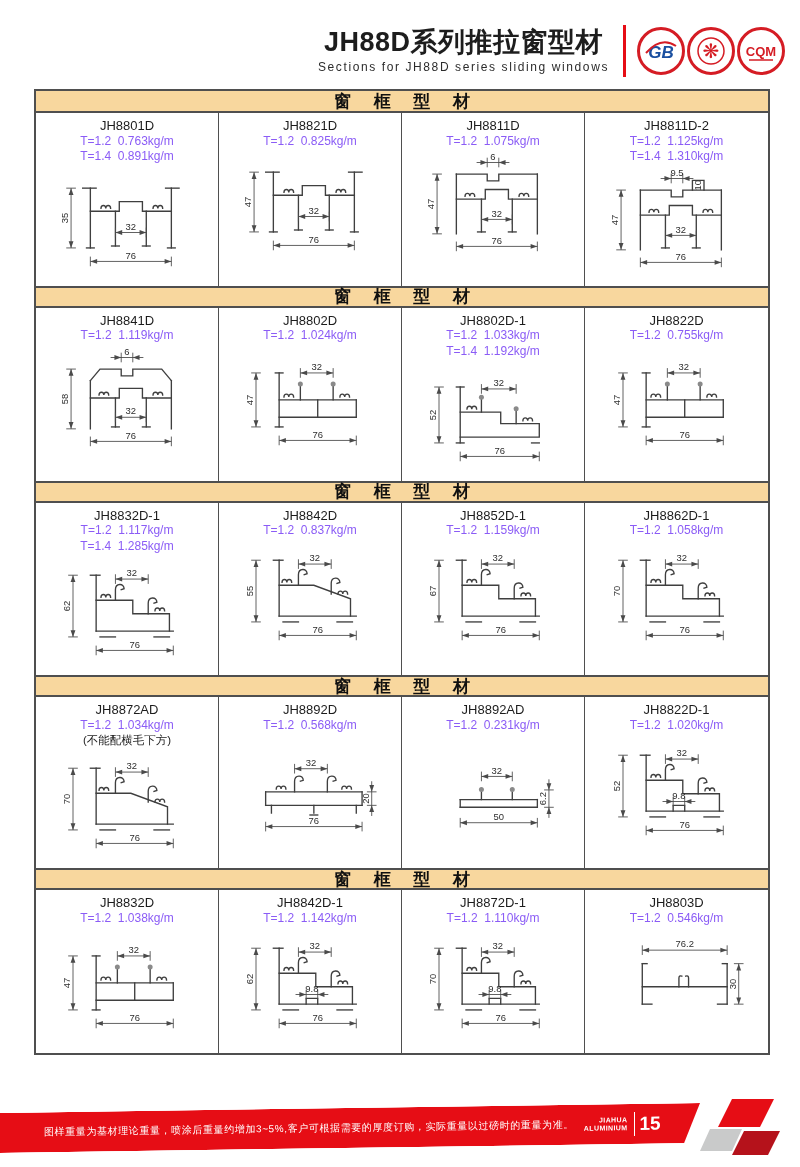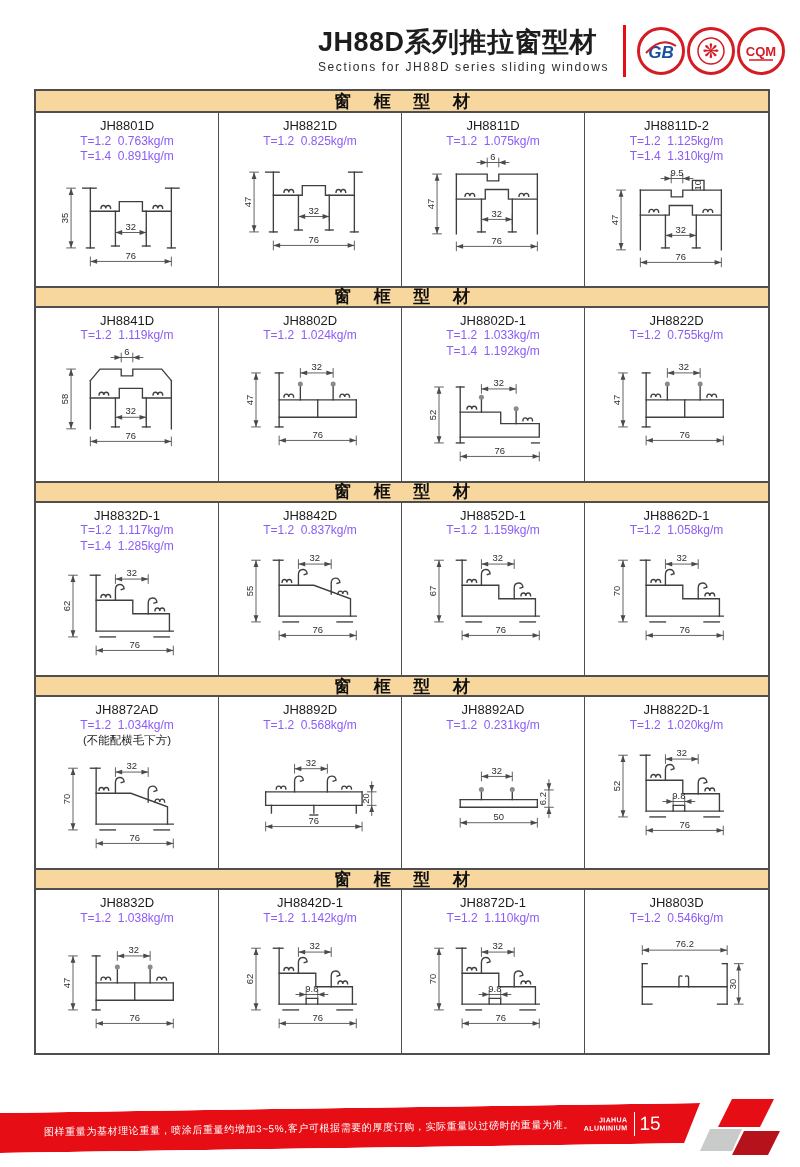--- a/index.html
+++ b/index.html
@@ -11,21 +11,21 @@
     --logo-blue:#1a4fa0;
   }
   *{box-sizing:border-box;}
   html,body{margin:0;padding:0;}
   body{
     width:800px;height:1167px;position:relative;background:#fff;
     font-family:"Liberation Sans",sans-serif;color:var(--ink);overflow:hidden;
   }
   
   .header{height:86px;padding-top:16px;display:flex;justify-content:flex-end;align-items:center;padding-right:14px;}
-  .title-block{text-align:left;margin-right:10px;}
+  .title-block{text-align:center;margin-right:10px;}
   .title{font-size:27px;font-weight:bold;color:#1d1d1d;letter-spacing:0.5px;line-height:1.05;}
   .subtitle{font-size:12px;color:#2c2c2c;letter-spacing:1.6px;margin-top:3px;}
   .red-divider{width:3px;height:52px;background:var(--accent-red);margin:0 10px 0 4px;}
   .logos{display:flex;align-items:center;}
   .logo{width:50px;height:50px;}
   
   .grid{margin:3px 30px 0 34px;border:2px solid var(--grid-line);}
   .profile-section:not(:first-child) .section-header{border-top:2px solid var(--grid-line);}
   .section-header{background:var(--section-bar);border-bottom:2px solid var(--grid-line);height:22px;display:flex;align-items:center;justify-content:center;}
   .section-title{font-size:17px;font-weight:bold;color:#101010;letter-spacing:9px;text-indent:9px;}
@@ -42,21 +42,21 @@
   .dim-arrow{fill:#4a4a4a;stroke:none;}
   .dim-label{font-size:9.8px;fill:#2e2e2e;text-anchor:middle;font-family:"Liberation Sans",sans-serif;}
   
   .footer{position:absolute;left:0;bottom:0;width:800px;height:78px;background:#fff;}
   .band{position:absolute;left:0;top:19px;width:700px;height:40px;background:var(--accent-red);
         transform:skewY(-0.8deg);clip-path:polygon(0 0,100% 0,calc(100% - 16px) 100%,0 100%);
         display:flex;align-items:center;padding-left:44px;color:#fff;}
   .band-note{font-size:10px;letter-spacing:0.6px;white-space:nowrap;}
   .brand{margin-left:10px;text-align:right;line-height:1.1;font-size:7px;font-weight:bold;letter-spacing:0.4px;white-space:nowrap;}
   .vbar{width:1px;height:24px;background:#fff;margin:0 5px 0 6px;flex:none;}
-  .pagenum{font-size:19px;font-weight:normal;letter-spacing:0;}
+  .pagenum{font-size:19px;font-weight:bold;letter-spacing:0;}
   .footer-logo{position:absolute;right:4px;top:2px;}
 </style>
 </head>
 <body>
 
 <div class="page">
 
   <header class="header">
     <div class="title-block">
       <div class="title">JH88D系列推拉窗型材</div>

